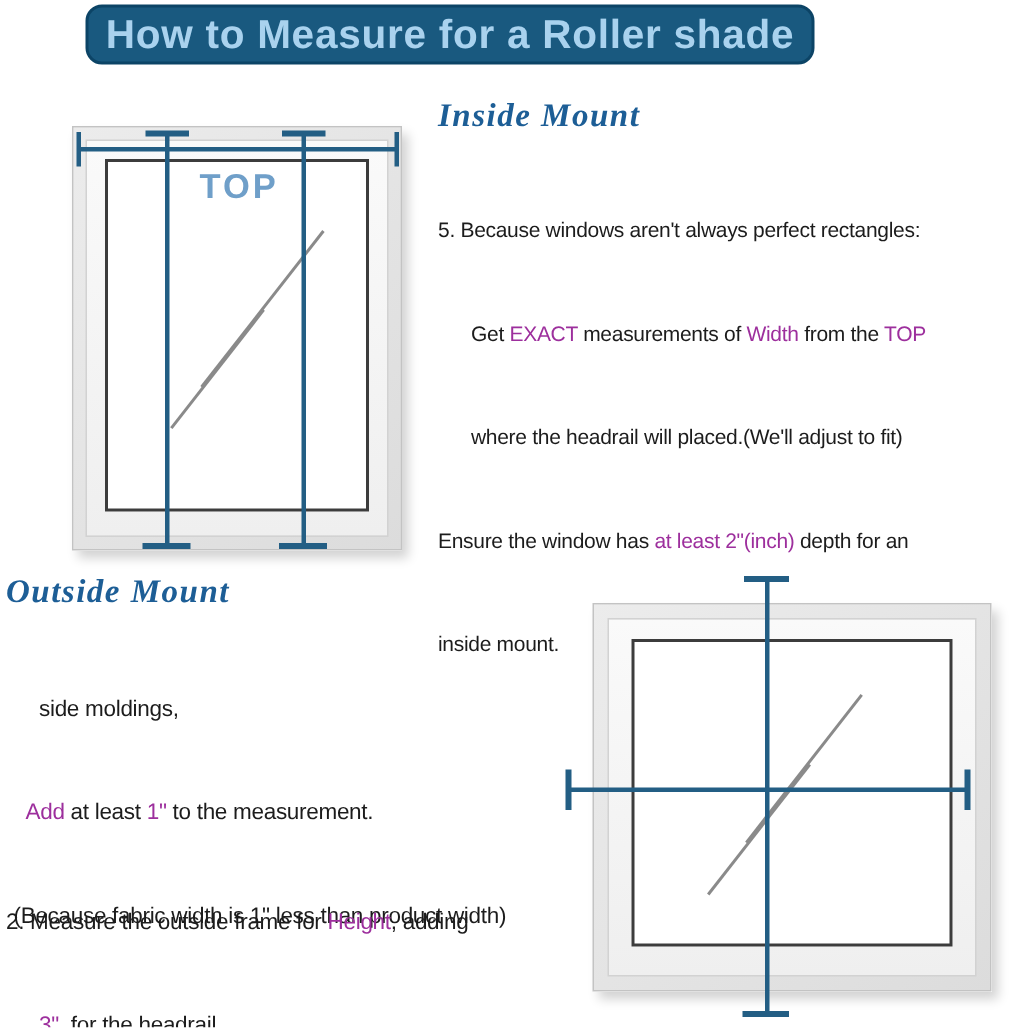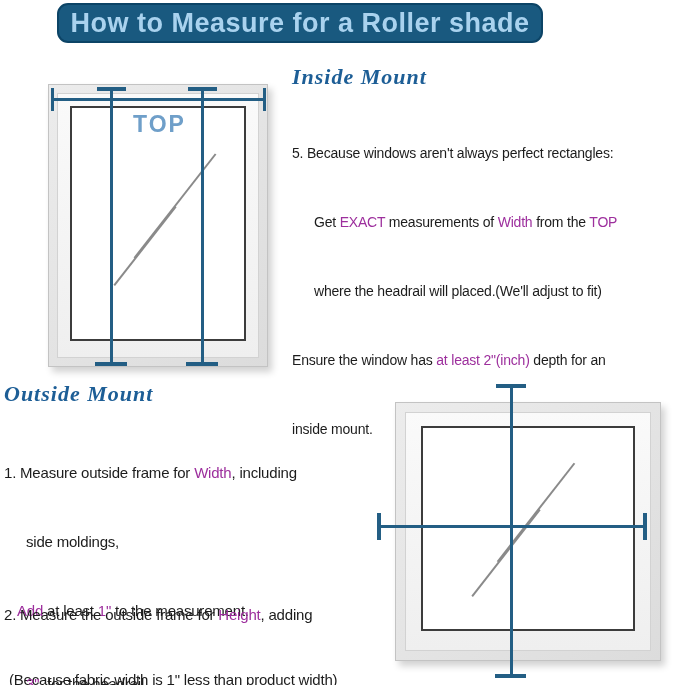--- a/index.html
+++ b/index.html
@@ -87,21 +87,20 @@
   </div>
 
   <div class="txt inside-col" style="left:292px;top:308px;width:386px;">
     <div class="line"><span>Ensure the window has </span><span class="hl">at least 2"(inch)</span><span> depth for an</span></div>
     <div class="line">inside mount.</div>
   </div>
 
   <h2 class="mount-heading" id="outside-heading">Outside Mount</h2>
 
   <div class="txt outside-col" style="left:4px;top:420px;width:370px;">
-    <div class="line"><span>1. Measure outside frame for </span><span class="hl">Width</span><span>, including</span></div>
     <div class="line ind22">side moldings,</div>
     <div class="line ind16"><span class="hl">Add</span><span> at least </span><span class="hl">1"</span><span> to the measurement.</span></div>
     <div class="line ind8">(Because fabric width is 1" less than product width)</div>
   </div>
 
   <div class="txt outside-col" style="left:4px;top:562px;width:370px;">
     <div class="line"><span>2. Measure the outside frame for </span><span class="hl">Height</span><span>, adding</span></div>
     <div class="line ind22"><span class="hl">3"</span><span>  for the headrail.</span></div>
   </div>
 

